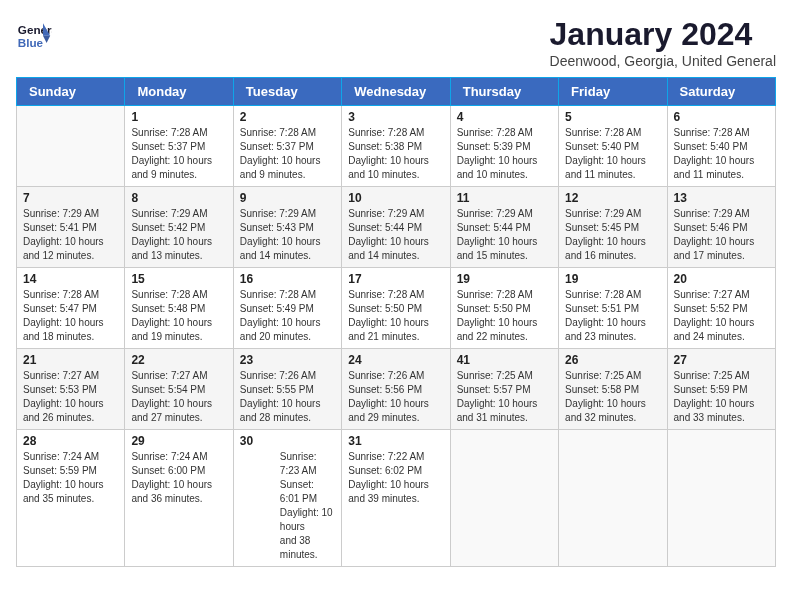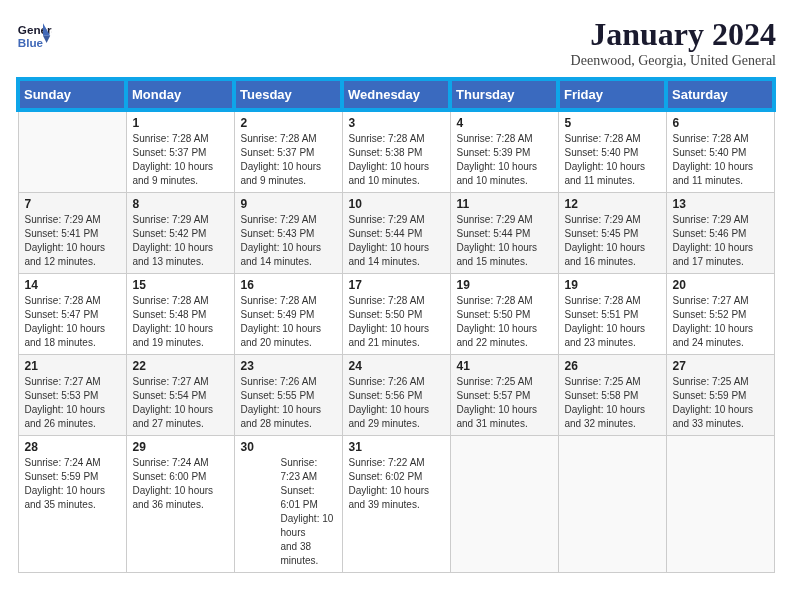--- a/index.html
+++ b/index.html
@@ -19,44 +19,43 @@
     .logo {
       display: flex;
       align-items: center;
       gap: 4px;
     }
     .logo-icon {
       width: 36px;
       height: 36px;
     }
     .title-block {
-      text-align: right;
-      font-family: Liberation Serif, serif;
+      text-align: left;
     }
     .main-title {
       font-size: 32px;
       font-weight: bold;
       color: #1a1a2e;
     }
     .subtitle {
       font-size: 14px;
       color: #444;
     }
     .calendar {
       width: 100%;
       border-collapse: collapse;
       border: 1px solid #ccc;
     }
     .calendar th {
       background-color: #3a6abf;
       color: #fff;
       text-align: left;
-      padding: 6px 4px;
+      padding: 6px 12px;
       font-size: 13px;
-      border: 4px solid #0ea5e9;
+      border: 1px solid #0ea5e9;
     }
     .calendar td {
       vertical-align: top;
       border: 1px solid #ccc;
       padding: 4px 6px;
       font-size: 10.5px;
       color: #222;
       width: calc(100% / 7);
       min-height: 80px;
     }

